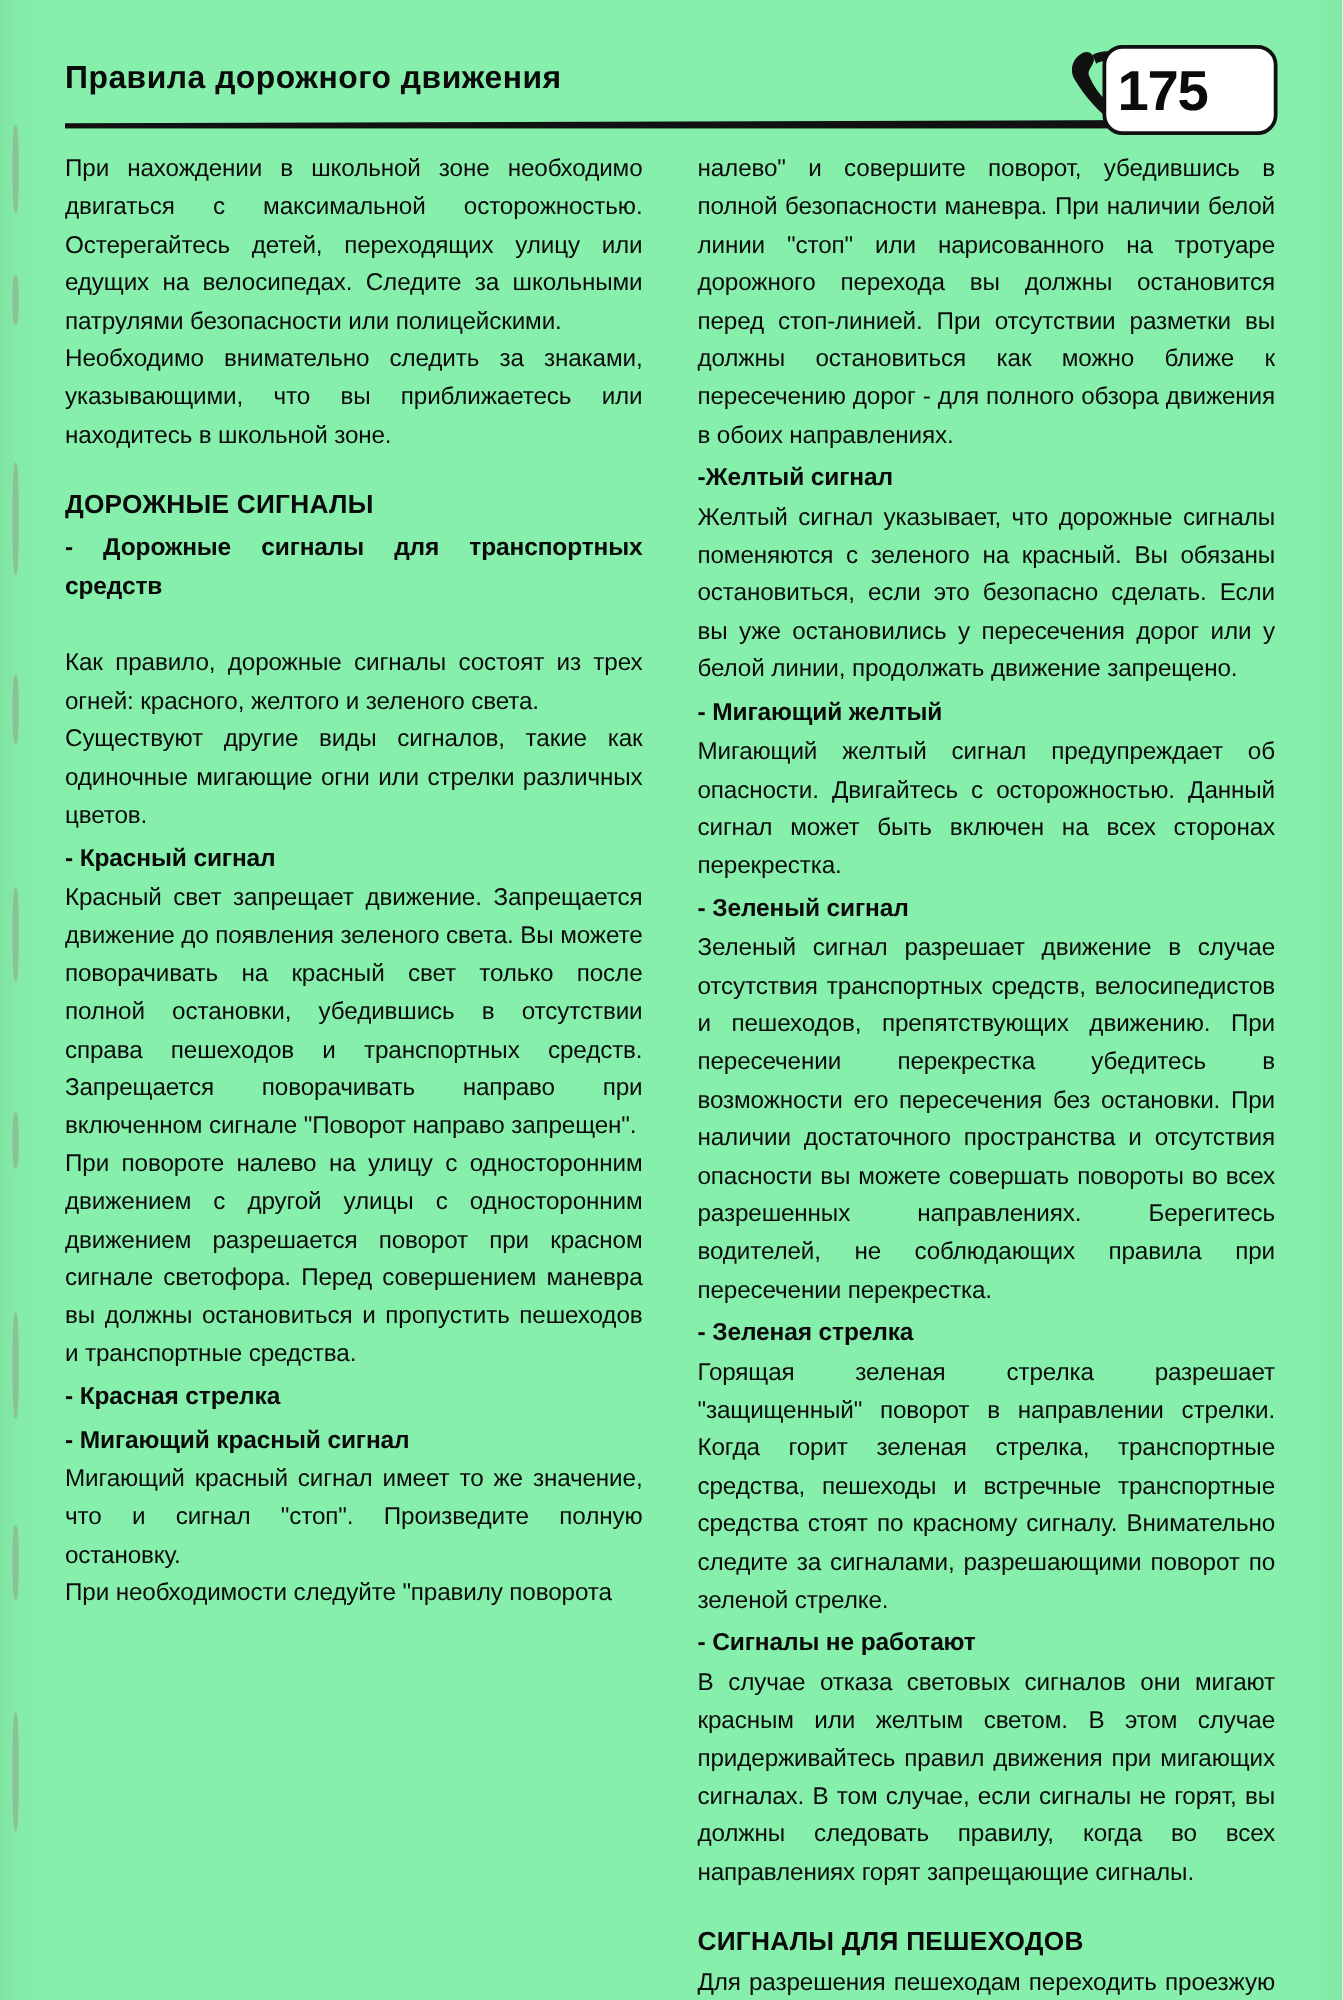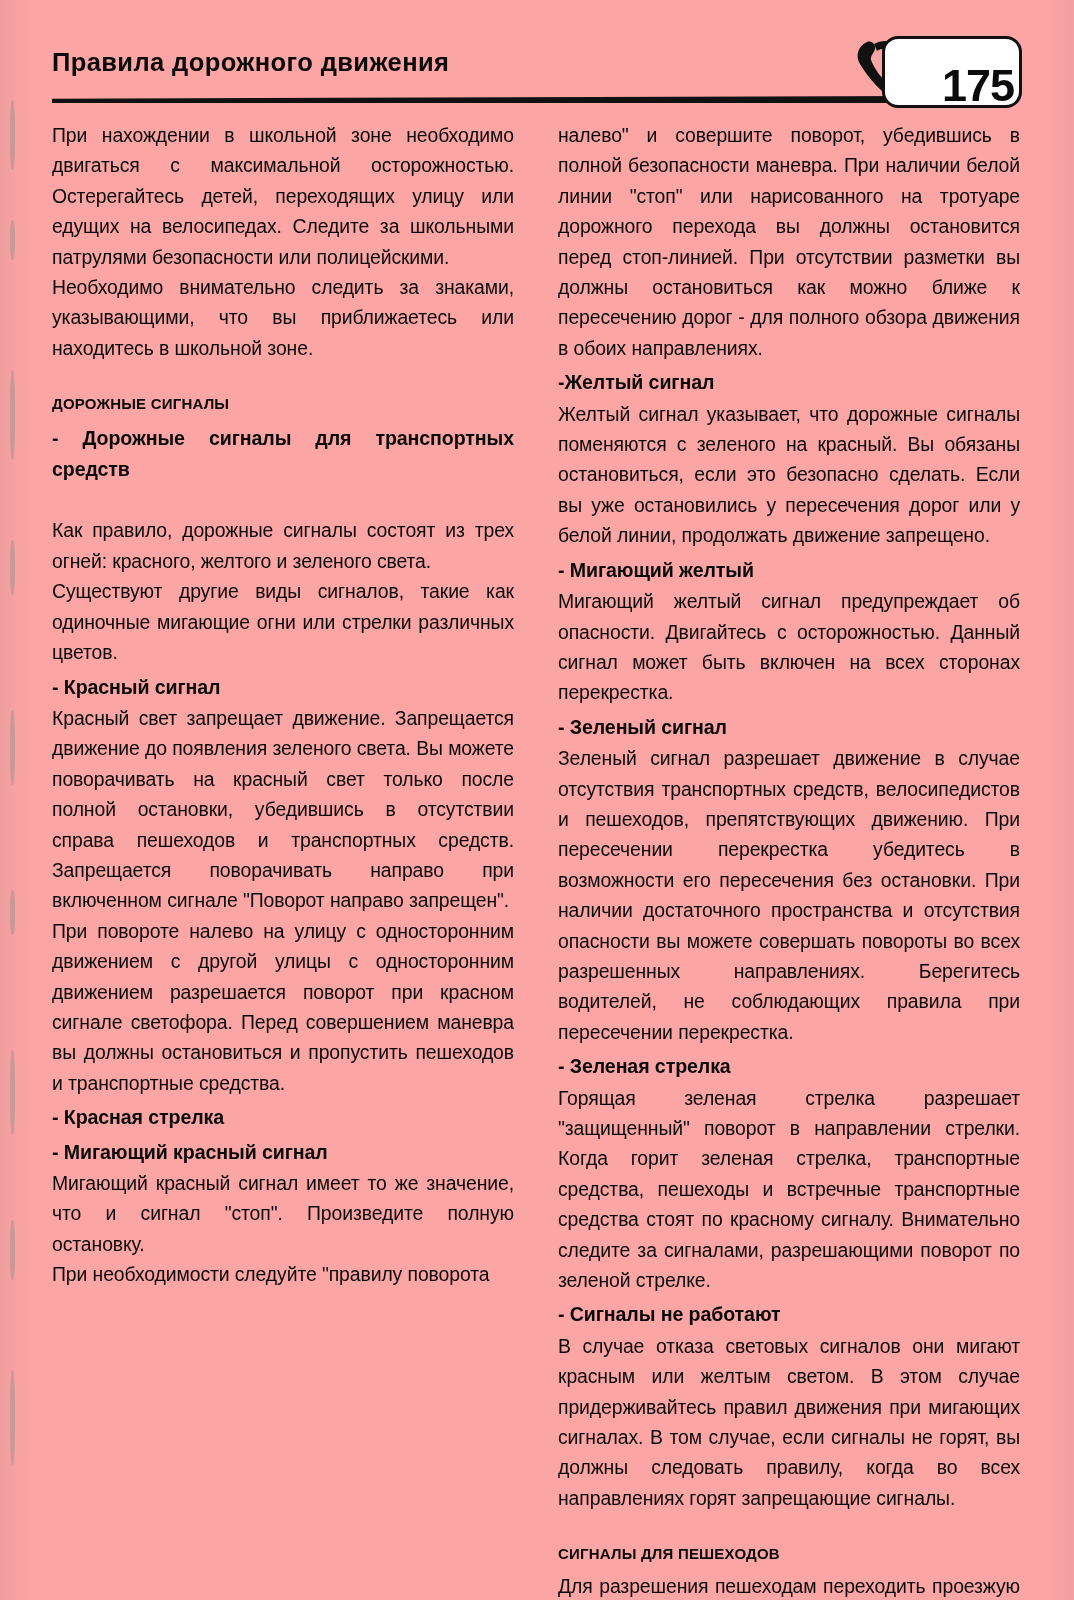--- a/index.html
+++ b/index.html
@@ -5,21 +5,21 @@
   html, body {
     margin: 0;
     padding: 0;
     background: #ffffff;
   }
 
   .page {
     position: relative;
     width: 1074px;
     height: 1600px;
-    background: #fca5a5;
+    background: #86efac;
     overflow: hidden;
     font-family: "Liberation Sans", sans-serif;
     color: #0b0b0b;
   }
 
   
   .paper-tint {
     position: absolute;
     inset: 0;
     background:
@@ -88,23 +88,23 @@
     top: 4px;
     width: 134px;
     height: 66px;
     border: 3.5px solid #111;
     border-radius: 16px;
     background: #fff;
   }
   .badge-number {
     position: absolute;
     right: 12px;
-    top: 25px;
+    top: 12px;
     width: 120px;
-    text-align: right;
+    text-align: left;
     font-size: 45px;
     line-height: 58px;
     font-weight: bold;
     letter-spacing: -1px;
   }
   .phone-icon {
     position: absolute;
     left: 24px;
     top: 6px;
     width: 56px;
@@ -134,21 +134,21 @@
     text-justify: inter-word;
     hyphens: manual;
     letter-spacing: -0.1px;
   }
   p.body.last-ragged {
     text-align: left;
   }
 
   h2.section {
     margin: 26px 0 2px 0;
-    font-size: 15px;
+    font-size: 21px;
     line-height: 30px;
     font-weight: bold;
     letter-spacing: 0.2px;
   }
 
   h3.sub {
     margin: 4px 0 1px 0;
     font-size: 19.6px;
     line-height: 30.4px;
     font-weight: bold;

